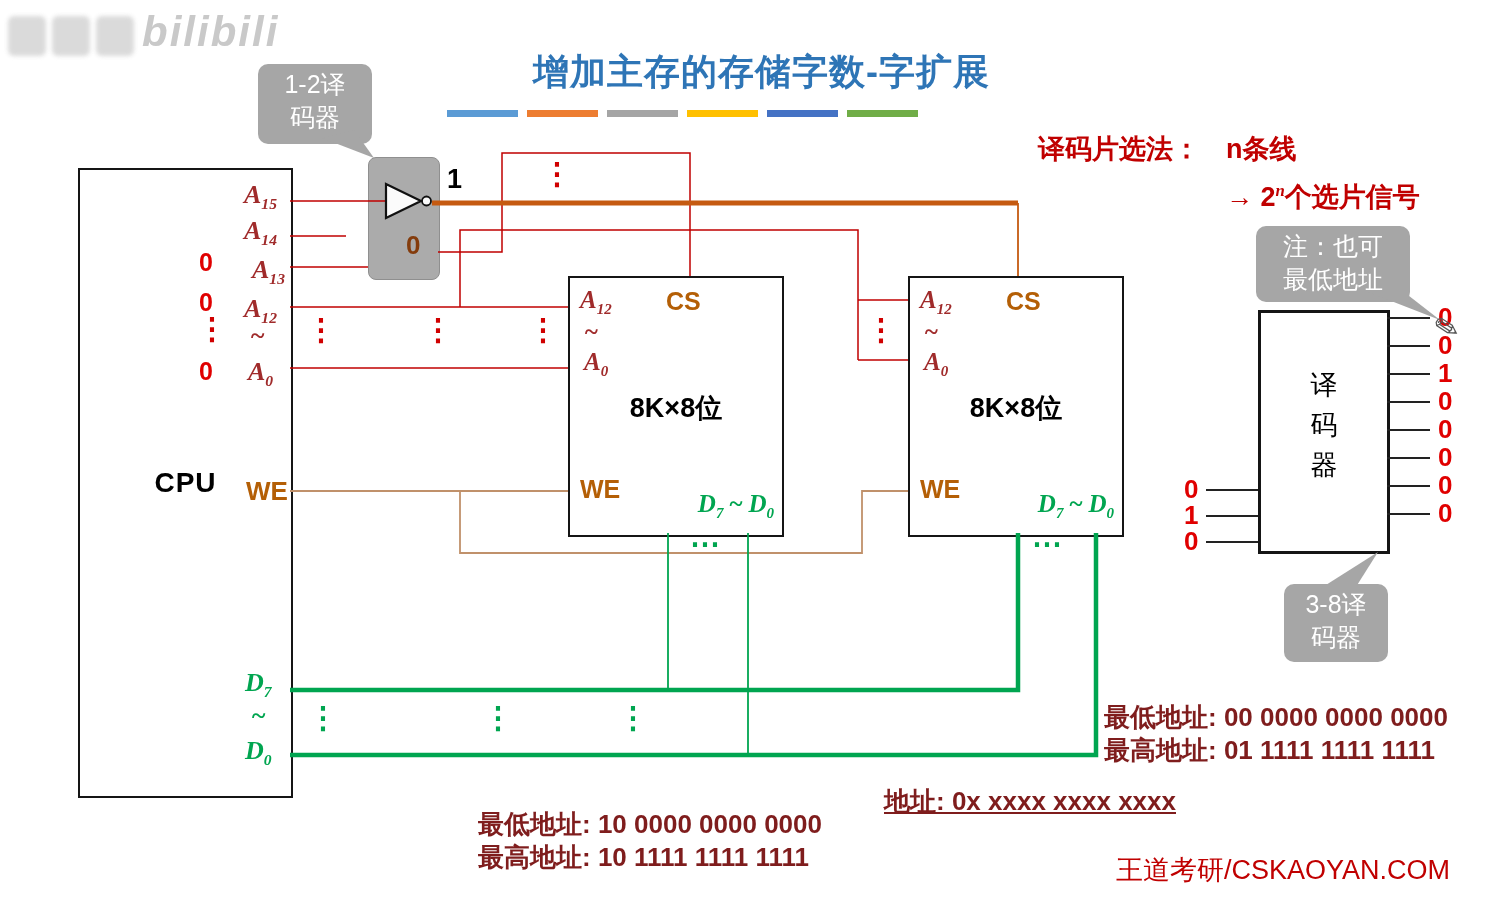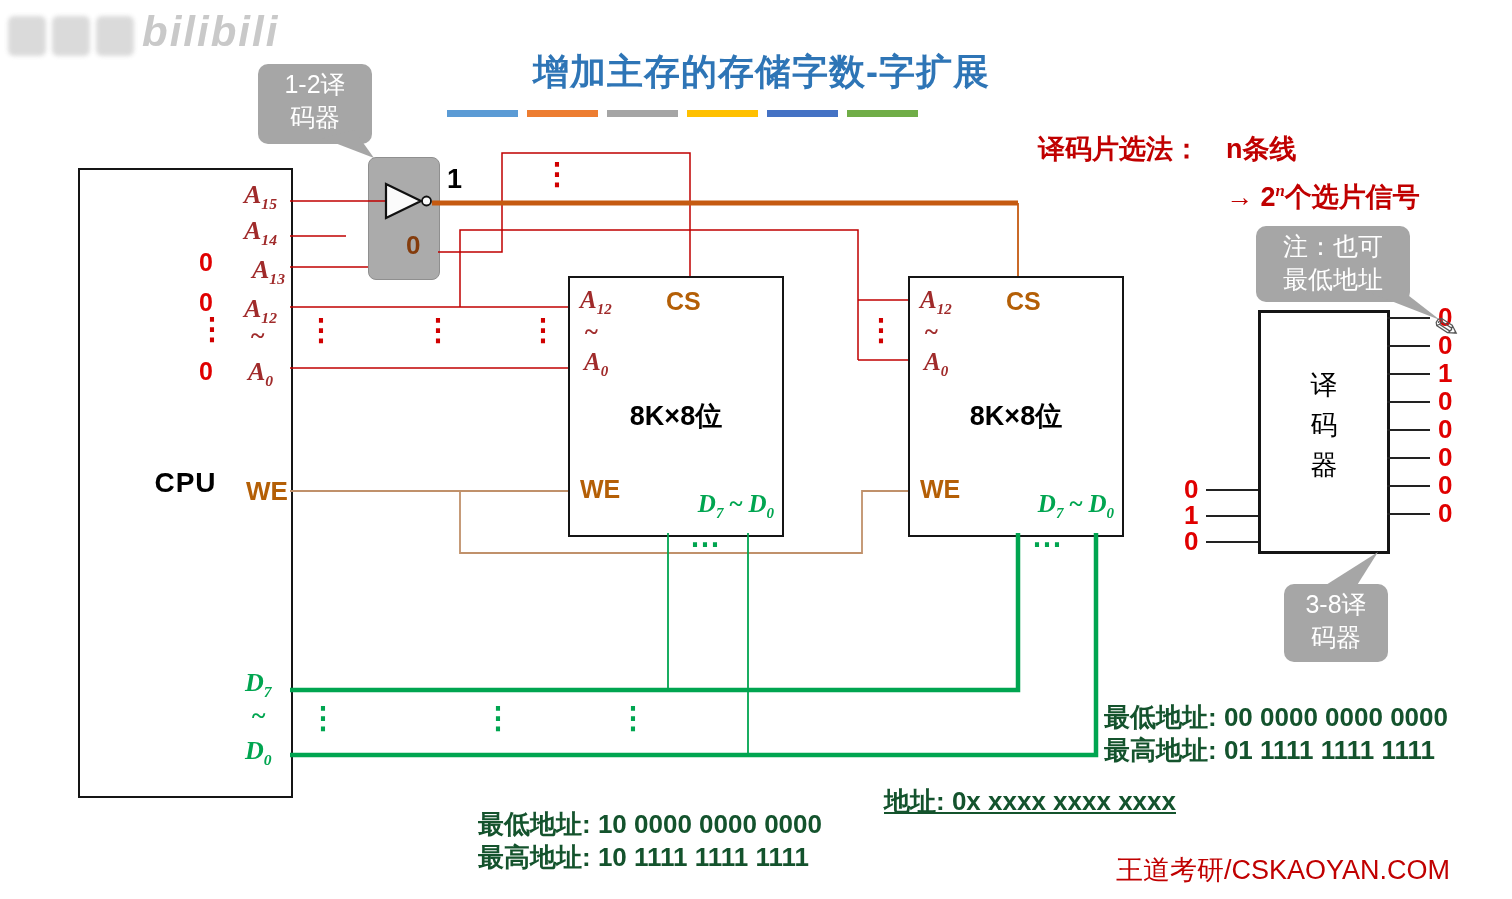--- a/index.html
+++ b/index.html
@@ -12,34 +12,34 @@
   .bar{width:71px;height:7px;}
   .wm-blob{position:absolute;width:38px;height:40px;background:#bdbdbd;opacity:.55;border-radius:6px;filter:blur(2px);}
   .wm-text{position:absolute;left:142px;top:8px;font-size:42px;font-weight:bold;font-style:italic;color:#c9c9c9;letter-spacing:2px;}
   .callout{position:absolute;background:#A6A6A6;border-radius:10px;color:#fff;text-align:center;
            font-size:25px;line-height:33px;padding-top:4px;}
   .box{position:absolute;border:2px solid #151515;background:#fff;}
   .decoder38{border-width:3px;}
   .gray-box{position:absolute;background:#ABABAB;border-radius:8px;border:1px solid #8f8f8f;}
   .dec-name{position:absolute;top:52px;left:0;width:100%;text-align:center;font-size:27px;line-height:40px;color:#000;}
   .cpu-label{position:absolute;left:0;top:297px;width:100%;text-align:center;font-size:28px;font-weight:bold;letter-spacing:1px;color:#000;}
-  .chip-size{position:absolute;top:112px;left:0;width:100%;text-align:center;font-size:27px;font-weight:bold;color:#000;margin-top:8px;}
+  .chip-size{position:absolute;top:112px;left:0;width:100%;text-align:center;font-size:27px;font-weight:bold;color:#000;}
   .wires{position:absolute;left:0;top:0;}
   .apin{font-family:"Liberation Serif",serif;font-style:italic;font-weight:bold;font-size:26px;color:#A02B2B;}
   .gpin{font-family:"Liberation Serif",serif;font-style:italic;font-weight:bold;font-size:26px;color:#00A550;}
   .apin sub,.gpin sub{font-size:0.6em;}
   .mx{margin:0 6px;font-style:normal;}
   .zr{font-size:25px;font-weight:bold;color:#E00000;}
   .brown{color:#B45F06;}
   .bold{font-weight:bold;}
   .dv{font-size:30px;font-weight:bold;line-height:0.9;}
   .dh{font-size:30px;font-weight:bold;line-height:0.9;}
   .red{color:#D00000;}
   .green{color:#00A550;}
-  .rtext{font-size:26px;font-weight:bold;color:#14532d;}
+  .rtext{font-size:26px;font-weight:bold;color:#7f1d1d;}
   .drtext{font-size:27px;font-weight:normal;color:#C00000;}
   .rnum{font-size:26px;font-weight:bold;color:#E00000;}
   .r-method{position:absolute;left:1038px;top:131px;display:flex;gap:26px;font-size:27px;font-weight:bold;color:#C00000;}
   .r-signal{position:absolute;left:1226px;top:179px;font-size:27px;font-weight:bold;color:#C00000;}
   .r-signal sup{font-size:0.62em;font-family:"Liberation Serif",serif;font-style:italic;}
   .pen{position:absolute;font-size:30px;color:#555;transform:rotate(-12deg);}
   .lbl-one{position:absolute;font-size:27px;font-weight:bold;color:#000;}
   .lbl-zero{position:absolute;font-size:26px;font-weight:bold;color:#843C0C;}
 </style>
 </head>

